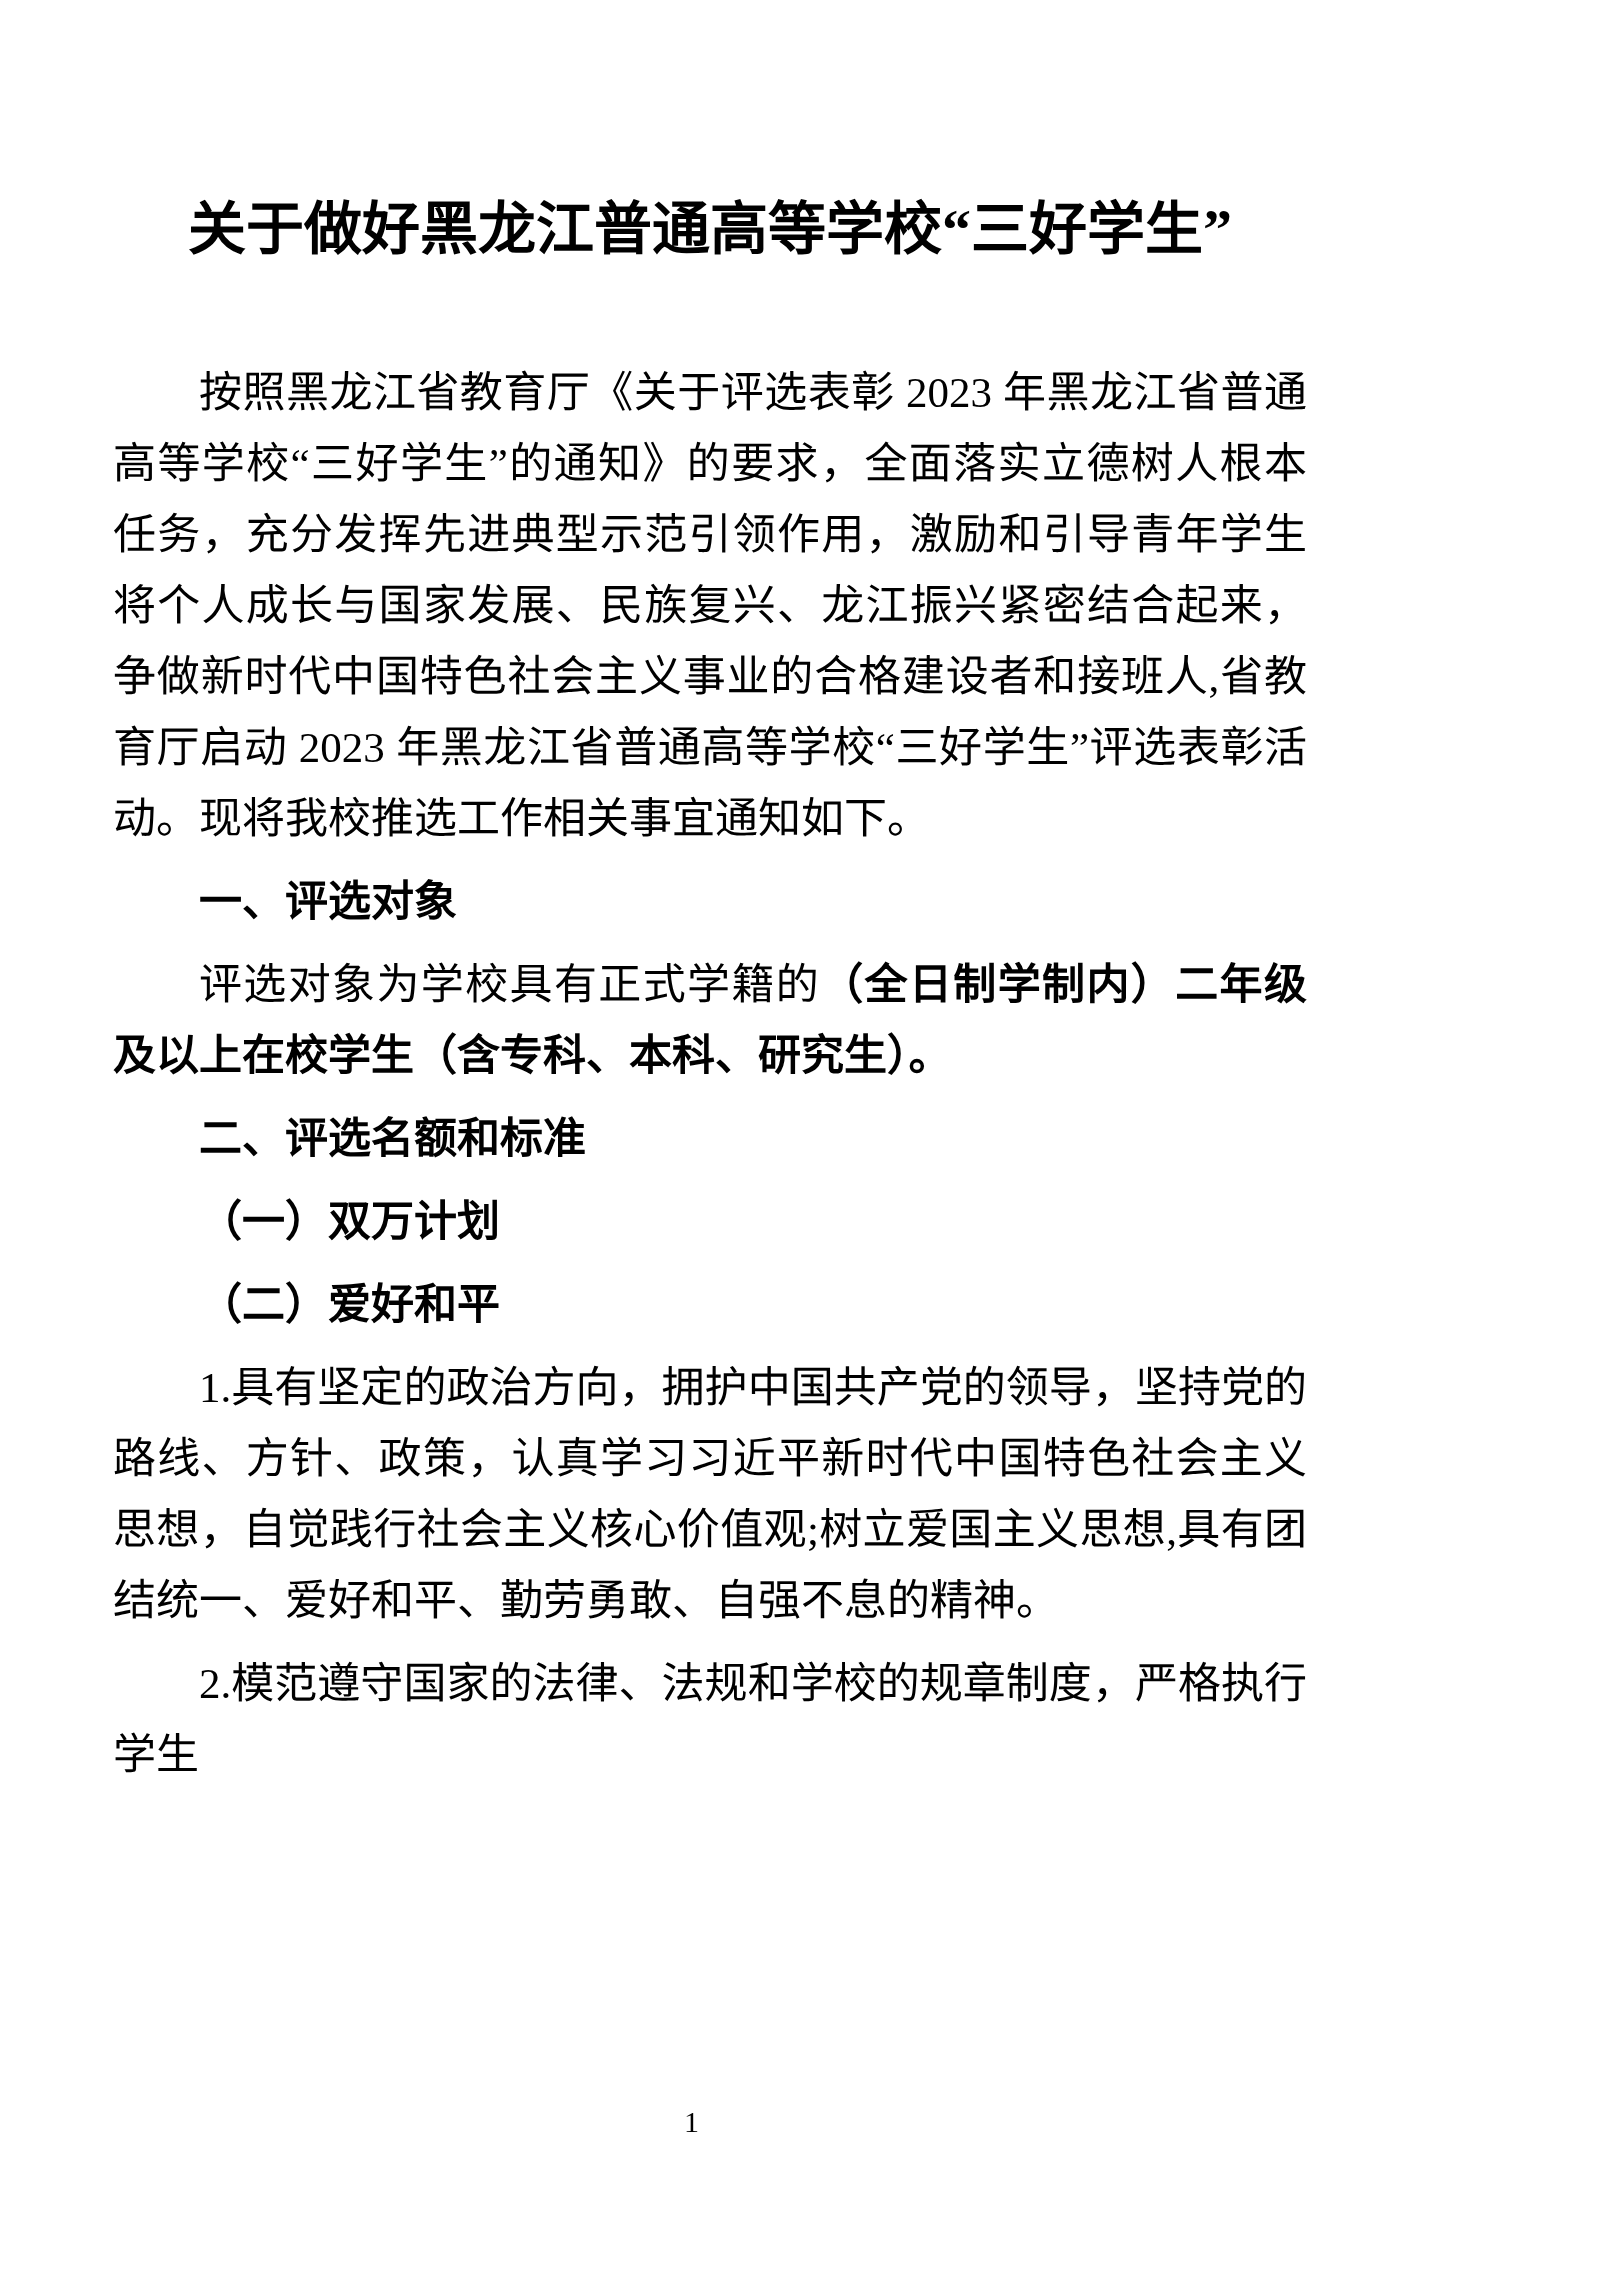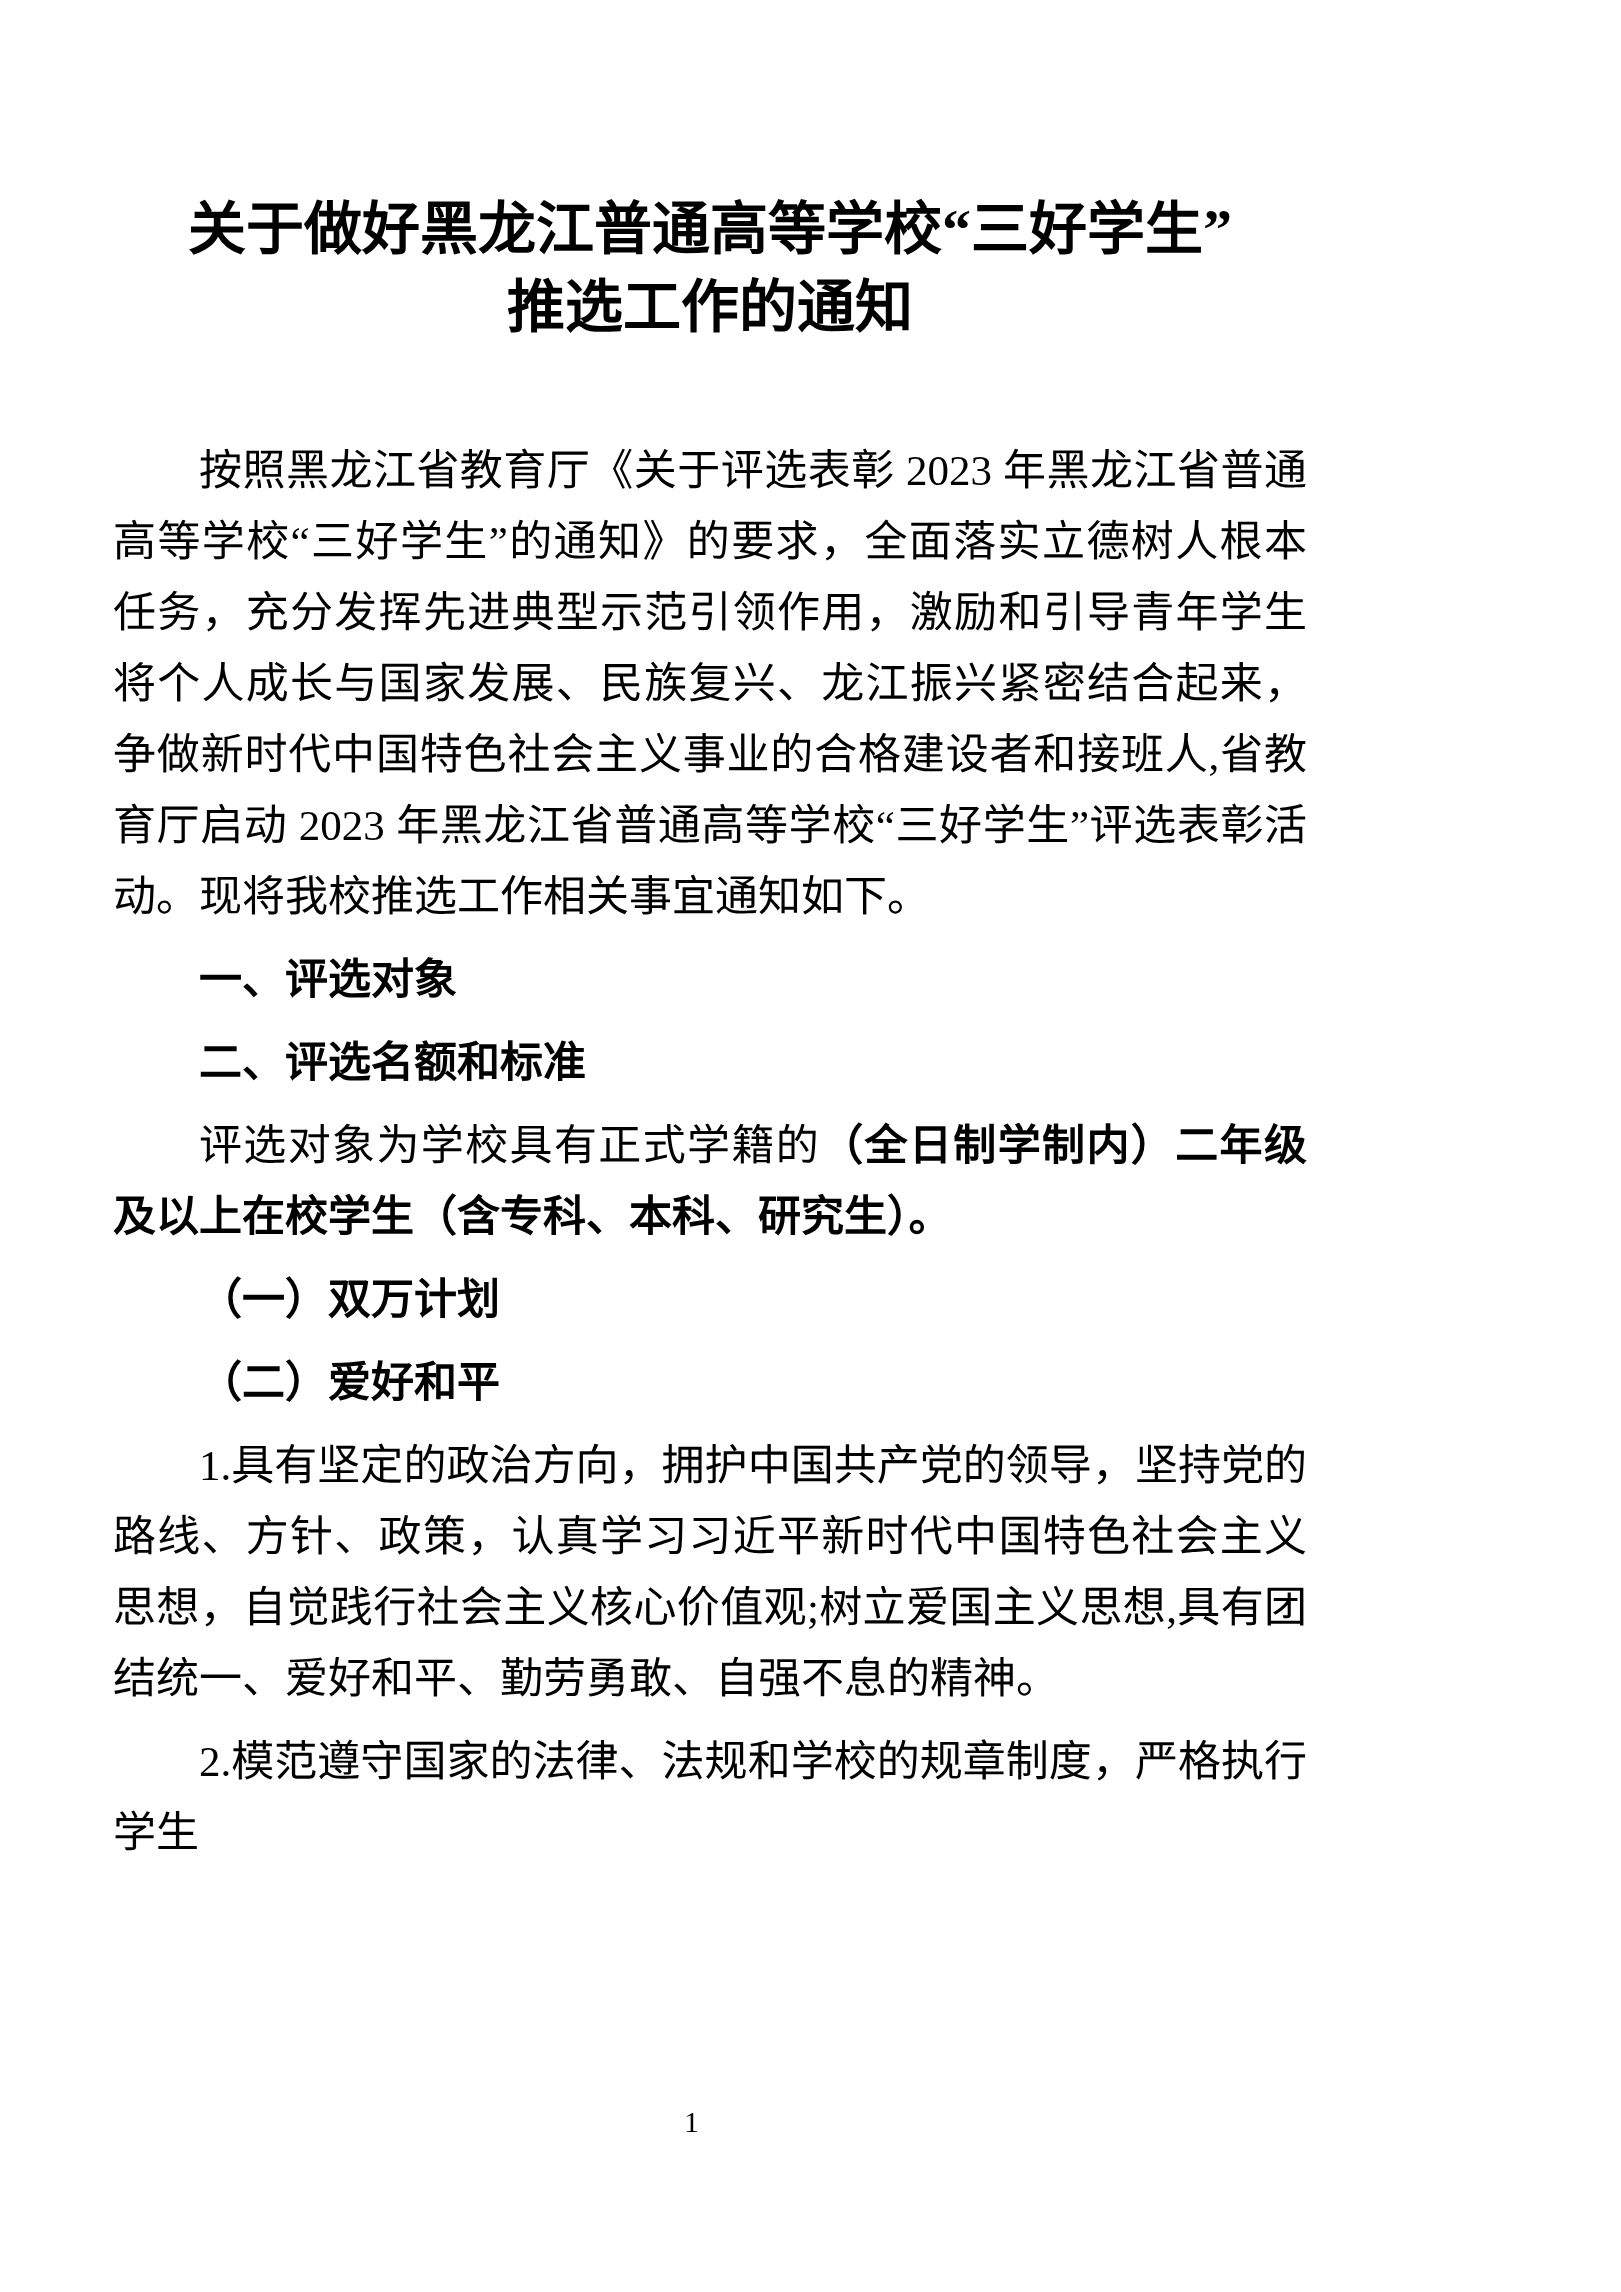--- a/index.html
+++ b/index.html
@@ -71,32 +71,31 @@
     color: #000000;
   }
 </style>
 </head>
 <body>
 
 <div class="page">
 
   <h1 class="doc-title">
     <span class="title-line">关于做好黑龙江普通高等学校“三好学生”</span>
-    <span class="title-line">推选工作的通知</span>
   </h1>
 
   <div class="doc-body">
 
     <p class="para font-fangsong">按照黑龙江省教育厅《关于评选表彰 2023 年黑龙江省普通高等学校“三好学生”的通知》的要求，全面落实立德树人根本任务，充分发挥先进典型示范引领作用，激励和引导青年学生将个人成长与国家发展、民族复兴、龙江振兴紧密结合起来，争做新时代中国特色社会主义事业的合格建设者和接班人,省教育厅启动 2023 年黑龙江省普通高等学校“三好学生”评选表彰活动。现将我校推选工作相关事宜通知如下。</p>
 
     <p class="para heading-black">一、评选对象</p>
 
+    <p class="para font-fangsong"><span>评选对象为学校具有正式学籍的</span><span class="run-bold-hei">（全日制学制内）二年级及以上在校学生（含专科、本科、研究生）。</span></p>
+
     <p class="para heading-black">二、评选名额和标准</p>
-
-    <p class="para font-fangsong"><span>评选对象为学校具有正式学籍的</span><span class="run-bold-hei">（全日制学制内）二年级及以上在校学生（含专科、本科、研究生）。</span></p>
 
     <p class="para heading-kai">（一）双万计划</p>
 
 
     <p class="para heading-kai">（二）爱好和平</p>
 
     <p class="para font-fangsong">1.具有坚定的政治方向，拥护中国共产党的领导，坚持党的路线、方针、政策，认真学习习近平新时代中国特色社会主义思想，自觉践行社会主义核心价值观;树立爱国主义思想,具有团结统一、爱好和平、勤劳勇敢、自强不息的精神。</p>
 
     <p class="para font-fangsong">2.模范遵守国家的法律、法规和学校的规章制度，严格执行学生</p>
 

